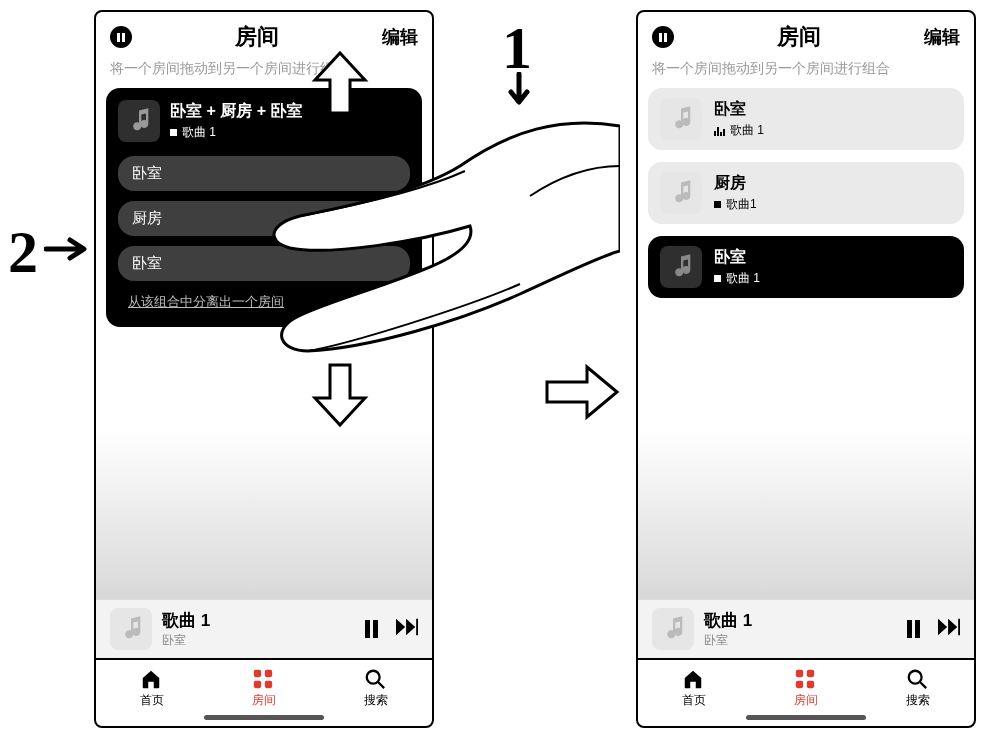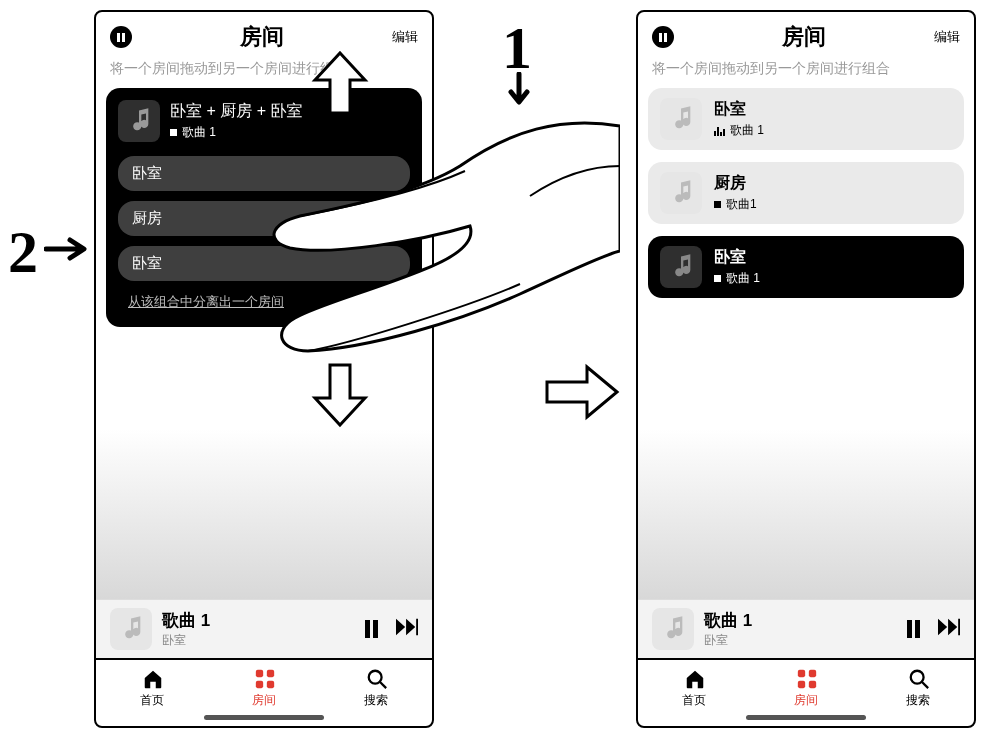--- a/index.html
+++ b/index.html
@@ -27,21 +27,21 @@
 
   .header {
     display: flex;
     align-items: center;
     justify-content: space-between;
     padding: 10px 14px 6px 14px;
     font-size: 20px;
     font-weight: 600;
   }
   .header .title { flex:1; text-align:center; font-size:22px; font-weight:700; }
-  .header .edit { font-size:13px; font-weight:400; }
+  .header .edit { font-size:18px; font-weight:700; }
   .pause-badge {
     width: 22px; height: 22px; border-radius: 50%; background:#000;
     display:flex; align-items:center; justify-content:center;
   }
   .pause-badge span { display:inline-block; width:3px; height:9px; background:#fff; margin:0 1px;}
 
   .hint {
     color:#999; font-size:14px; padding: 2px 14px 10px 14px;
   }
 
@@ -51,21 +51,21 @@
   .group-card {
     background:#000; border-radius:14px; padding: 12px 12px 16px 12px; color:#fff;
   }
   .group-header { display:flex; align-items:center; gap:10px; margin-bottom:14px;}
   .music-tile {
     width:42px; height:42px; border-radius:8px; background:#e6e6e6;
     display:flex; align-items:center; justify-content:center;
   }
   .music-tile.dark { background:#2f2f2f; }
   .music-tile svg { width:28px; height:28px; }
-  .gh-text .gtitle { font-size:16px; font-weight:400; }
+  .gh-text .gtitle { font-size:16px; font-weight:700; }
   .gh-text .gsub { font-size:12px; display:flex; align-items:center; gap:5px; margin-top:2px;}
   .dot { width:7px; height:7px; background:#fff; display:inline-block; }
   .dot.black { background:#000; }
 
   .pill {
     background:#3f3f3f; color:#fff; border-radius:16px; padding:8px 14px;
     font-size:15px; margin-bottom:10px;
   }
   .group-footer { font-size:13px; color:#bdbdbd; padding: 2px 4px 0 10px; text-decoration: underline;}
 
@@ -102,21 +102,21 @@
   .ctl-pause { display:inline-flex; gap:3px;}
   .ctl-pause i { width:5px; height:18px; background:#000; display:inline-block;}
   .ctl-next svg { width:22px; height:18px; }
 
   
   .tabbar {
     border-top:2px solid #000;
     display:flex; justify-content:space-around; padding:8px 0 4px 0;
     font-size:12px;
   }
-  .tab { display:flex; flex-direction:column; align-items:flex-end; gap:2px; }
+  .tab { display:flex; flex-direction:column; align-items:flex-start; gap:2px; }
   .tab svg { width:22px; height:22px; }
   .tab.red { color:#e03a2f; }
   .homebar { width:120px; height:5px; background:#555; border-radius:3px; margin:2px auto 6px auto;}
 
   
   .ann { position:absolute; font-family: Georgia, "Times New Roman", serif; font-weight:900; }
   .ann-1 { left:502px; top:14px; font-size:60px; }
   .ann-1-arrow { position:absolute; left:505px; top:72px; }
   .ann-2 { left:8px; top:218px; font-size:60px; }
   .ann-2-arrow { position:absolute; left:44px; top:234px; }

